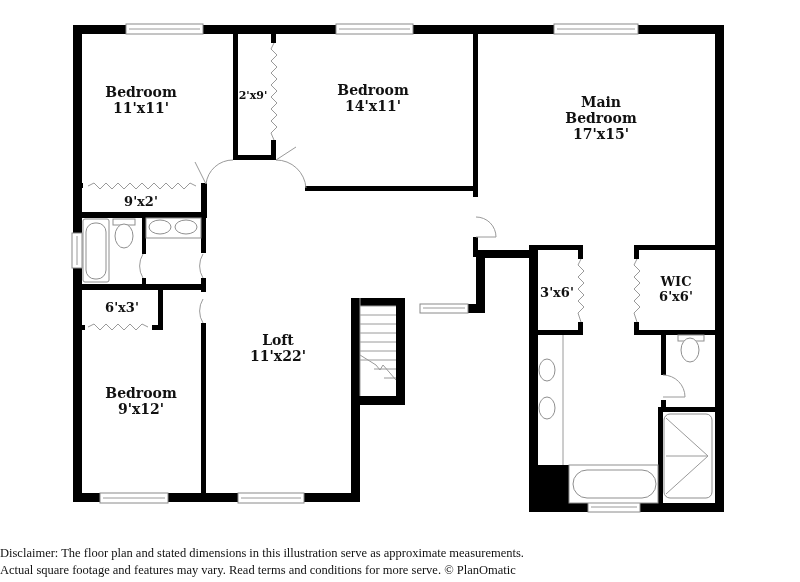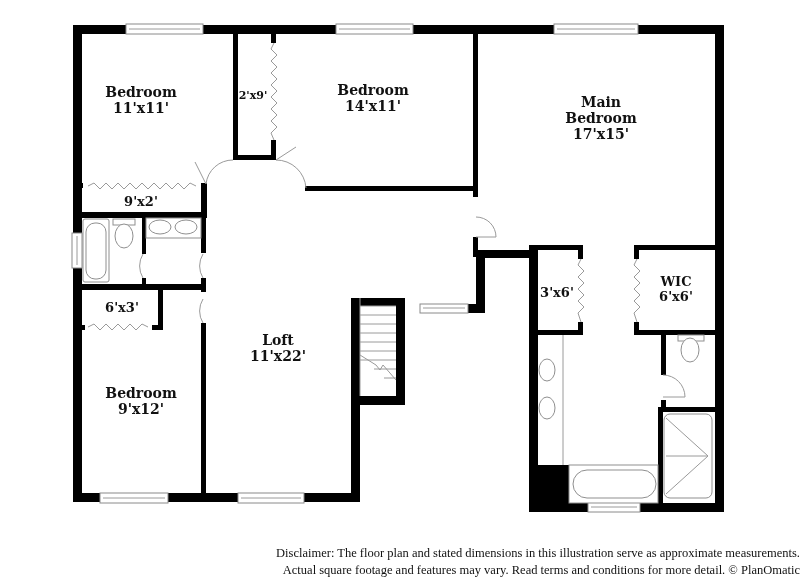--- a/index.html
+++ b/index.html
@@ -6,21 +6,21 @@
   body { width: 800px; height: 582px; position: relative; overflow: hidden; font-family: "DejaVu Serif", "Liberation Serif", serif; }
   #plan { position: absolute; left: 0; top: 0; width: 800px; height: 540px; }
   .wall { fill: #000; }
   .thin { fill: none; stroke: #9a9a9a; stroke-width: 1; }
   .fix { fill: #fff; stroke: #8f8f8f; stroke-width: 1; }
   .win { fill: #fff; stroke: #8a8a8a; stroke-width: 1; }
   .label { font-family: "DejaVu Serif", "Liberation Serif", serif; font-weight: bold; fill: #111; text-anchor: middle; }
   .lg { font-size: 14px; }
   .md { font-size: 13px; }
   .sm { font-size: 11px; }
-  #disclaimer { position: absolute; left: 0; top: 545px; width: 800px; text-align: right; font-family: "Liberation Serif", "DejaVu Serif", serif; font-size: 12.5px; line-height: 17px; color: #111; }
+  #disclaimer { position: absolute; left: 0; top: 545px; width: 800px; text-align: left; font-family: "Liberation Serif", "DejaVu Serif", serif; font-size: 12.5px; line-height: 17px; color: #111; }
 </style>
 </head>
 <body>
 
 <svg id="plan" viewBox="0 0 800 540" xmlns="http://www.w3.org/2000/svg">
 
   <g>
 
     <rect class="wall" x="73" y="25" width="651" height="9"></rect>
 
@@ -196,14 +196,14 @@
 
     <text class="label md" x="557" y="297">3'x6'</text>
 
     <text class="label md" x="676" y="286">WIC</text>
     <text class="label md" x="676" y="301">6'x6'</text>
   </g>
 </svg>
 
 <div id="disclaimer">
   <div>Disclaimer: The floor plan and stated dimensions in this illustration serve as approximate measurements.</div>
-  <div>Actual square footage and features may vary. Read terms and conditions for more detail. © PlanOmatic</div>
+  <div>Actual square footage and features may vary. Read terms and conditions for more serve. © PlanOmatic</div>
 </div>
 
 </body></html>

